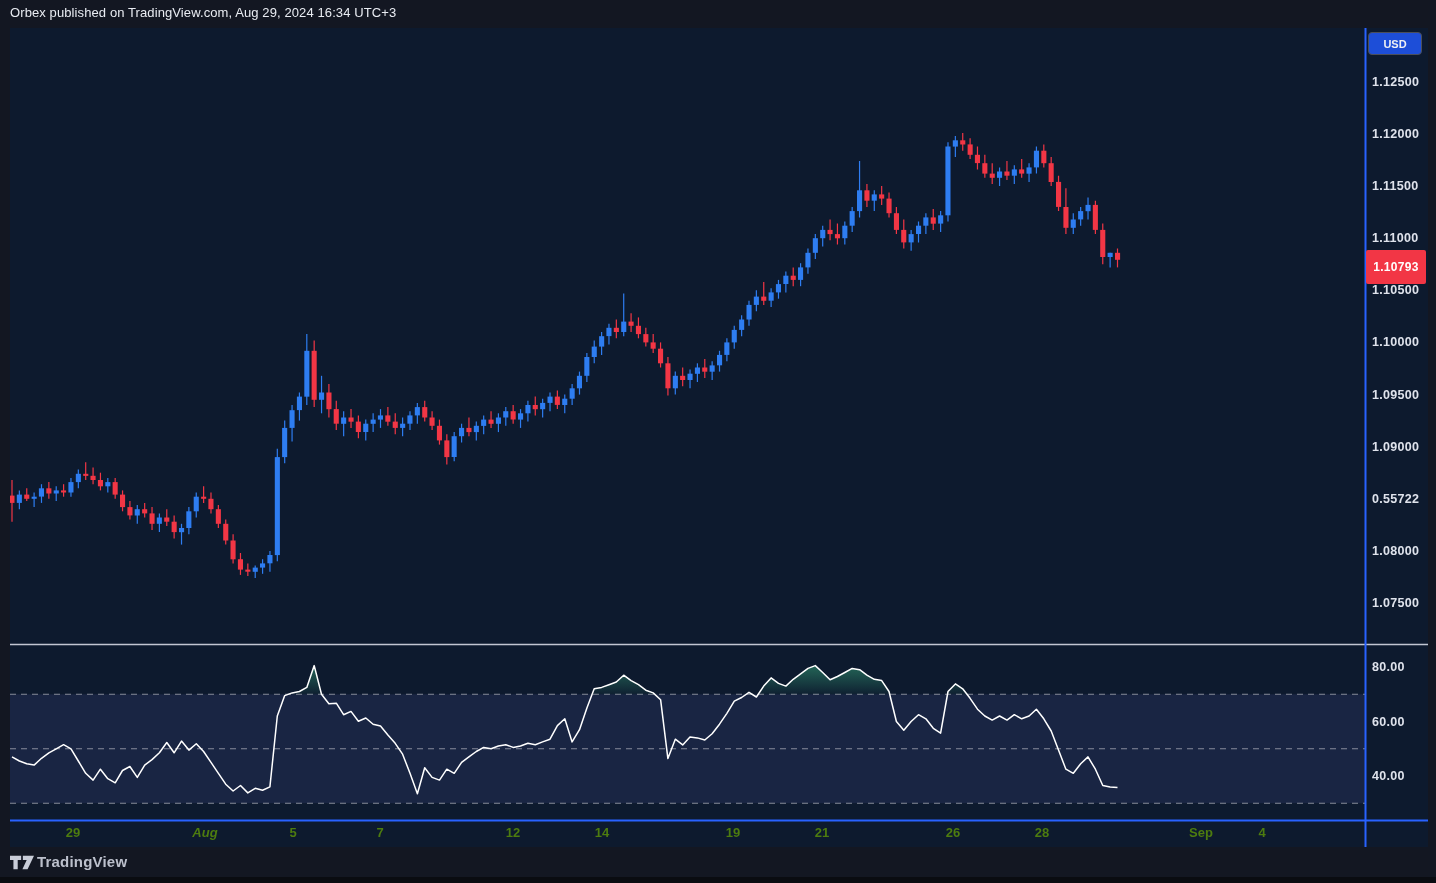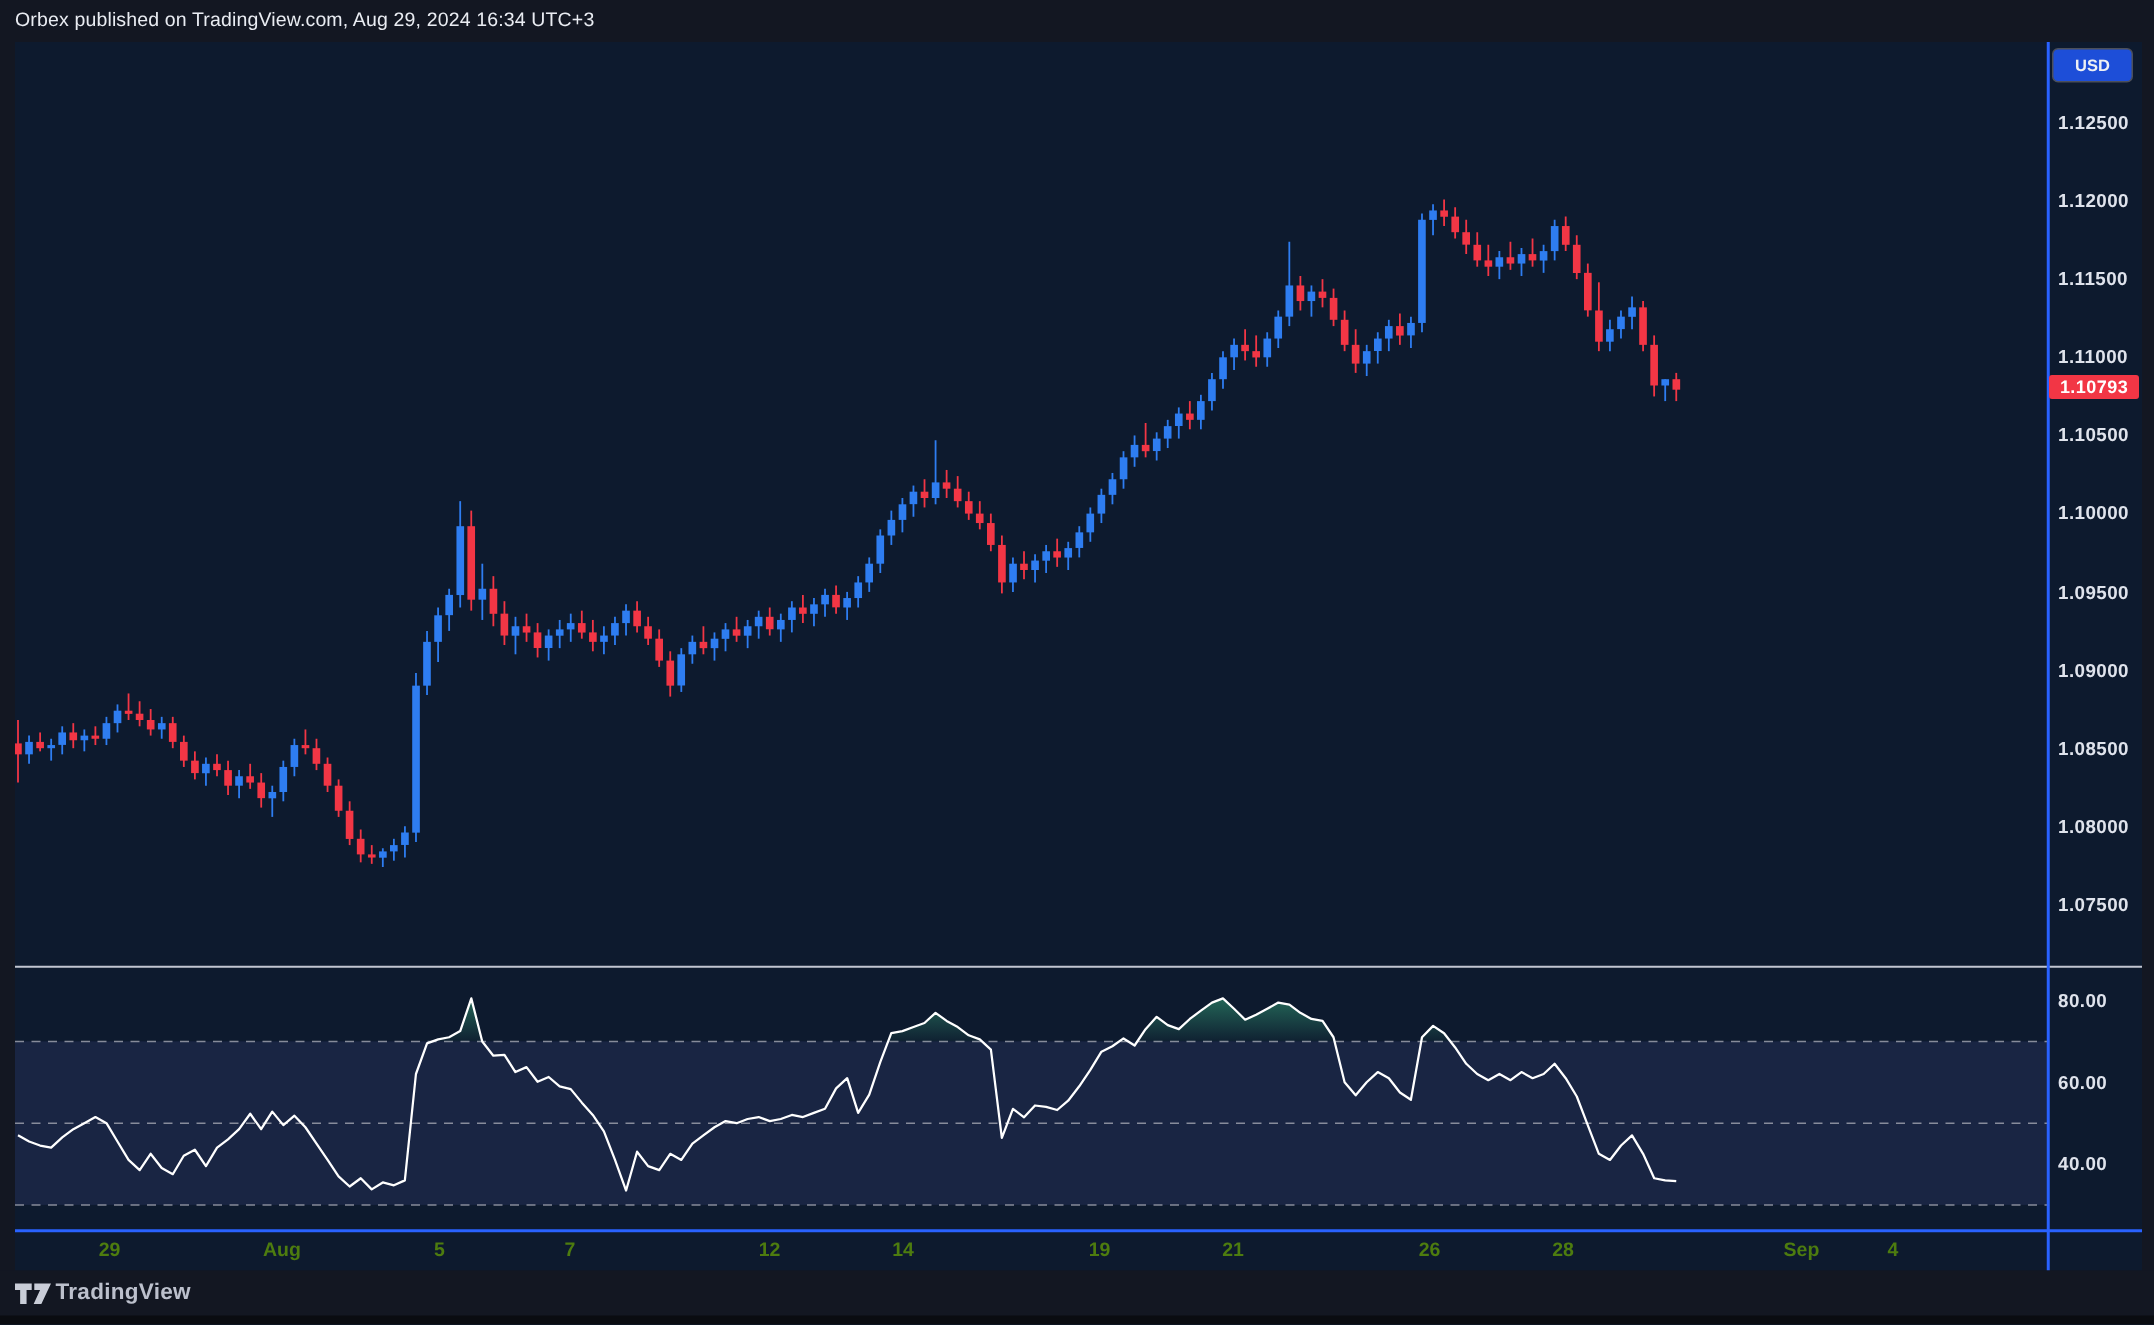--- a/index.html
+++ b/index.html
@@ -30,21 +30,21 @@
     position:absolute;top:4px;transform:translateX(-50%);
     font-size:13px;font-weight:700;color:#4d7c0f;text-align:right;
   }
   .currency-button{
     position:absolute;left:1368px;top:32px;width:54px;height:23px;
     background:#1d4ed8;border:1px solid #4b4f5a;border-radius:4px;box-sizing:border-box;
     color:#eef0f4;font-size:11px;font-weight:700;
     display:flex;align-items:center;justify-content:center;cursor:pointer;
   }
   .last-price-badge{
-    position:absolute;left:1366px;width:60px;height:16px;border-radius:2px;
+    position:absolute;left:1366px;width:60px;height:34px;border-radius:2px;
     color:#ffffff;font-size:12px;font-weight:700;letter-spacing:.3px;
     display:flex;align-items:center;justify-content:center;
   }
   .footer-bar{
     position:absolute;left:0;top:847px;width:1436px;height:30px;background:#131722;
   }
   .brand-text{
     position:absolute;left:37px;top:6px;
     font-size:15px;font-weight:700;color:#bcc0cc;letter-spacing:.2px;cursor:pointer;
   }
@@ -393,32 +393,32 @@
 
 <div class="price-axis" id="price-axis">
     <div class="axis-label" style="top: 53.89px;">1.12500</div>
     <div class="axis-label" style="top: 106px;">1.12000</div>
     <div class="axis-label" style="top: 158.11px;">1.11500</div>
     <div class="axis-label" style="top: 210.22px;">1.11000</div>
     <div class="axis-label" style="top: 262.33px;">1.10500</div>
     <div class="axis-label" style="top: 314.44px;">1.10000</div>
     <div class="axis-label" style="top: 366.55px;">1.09500</div>
     <div class="axis-label" style="top: 418.66px;">1.09000</div>
-    <div class="axis-label" style="top: 470.77px;">1.08500</div>
+    <div class="axis-label" style="top: 470.77px;">0.55722</div>
     <div class="axis-label" style="top: 522.88px;">1.08000</div>
     <div class="axis-label" style="top: 574.99px;">1.07500</div>
   </div>
 <div class="rsi-axis" id="rsi-axis">
     <div class="axis-label" style="top: 21px;">80.00</div>
     <div class="axis-label" style="top: 75.5px;">60.00</div>
     <div class="axis-label" style="top: 130px;">40.00</div>
   </div>
 <div class="time-axis" id="time-axis">
     <div class="time-label" style="left: 63px;">29</div>
-    <div class="time-label" style="left: 178px;">Aug</div>
+    <div class="time-label" style="left: 195px; font-style: italic;">Aug</div>
     <div class="time-label" style="left: 283px;">5</div>
     <div class="time-label" style="left: 370px;">7</div>
     <div class="time-label" style="left: 503px;">12</div>
     <div class="time-label" style="left: 592px;">14</div>
     <div class="time-label" style="left: 723px;">19</div>
     <div class="time-label" style="left: 812px;">21</div>
     <div class="time-label" style="left: 943px;">26</div>
     <div class="time-label" style="left: 1032px;">28</div>
     <div class="time-label" style="left: 1163px; margin-left: 28px;">Sep</div>
     <div class="time-label" style="left: 1252px;">4</div>

